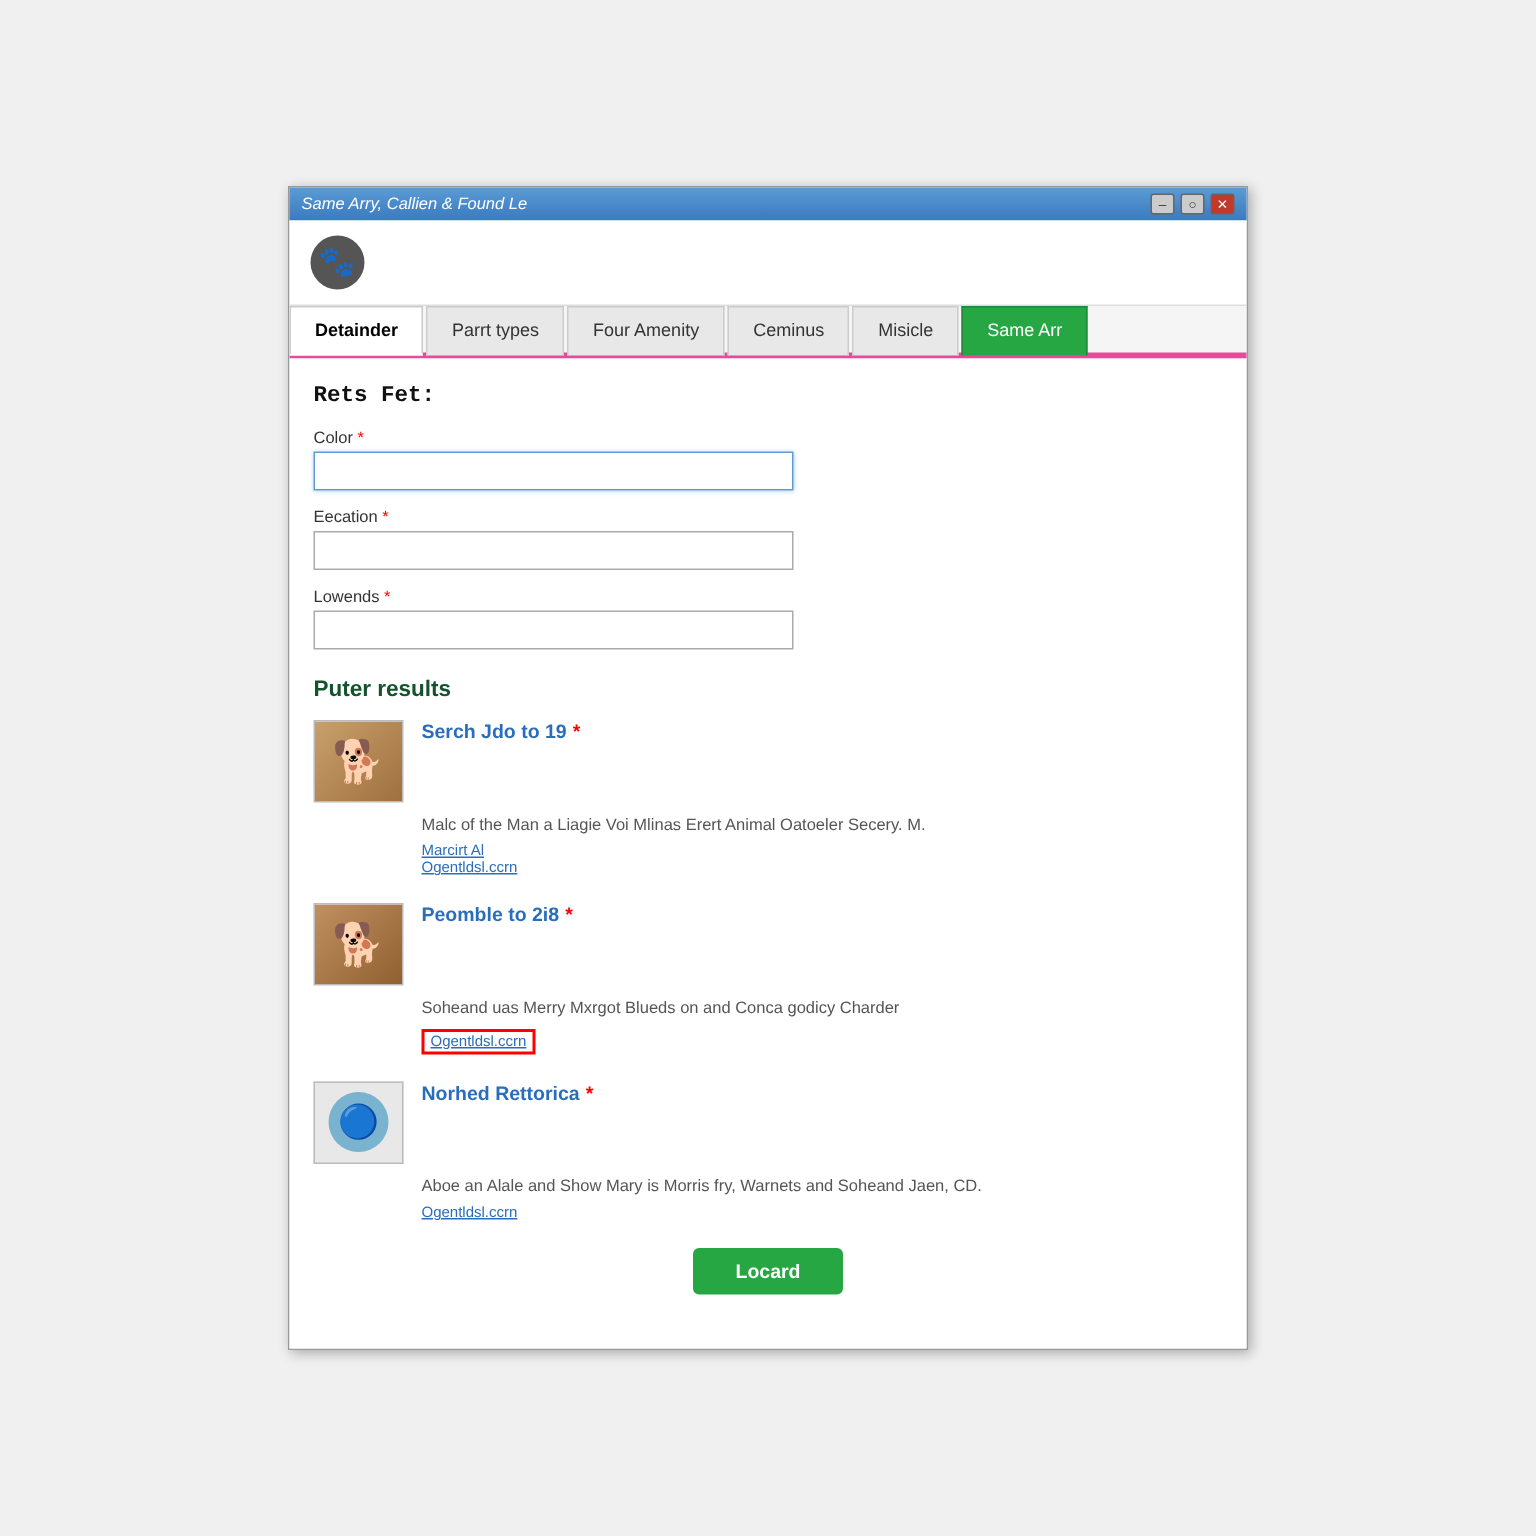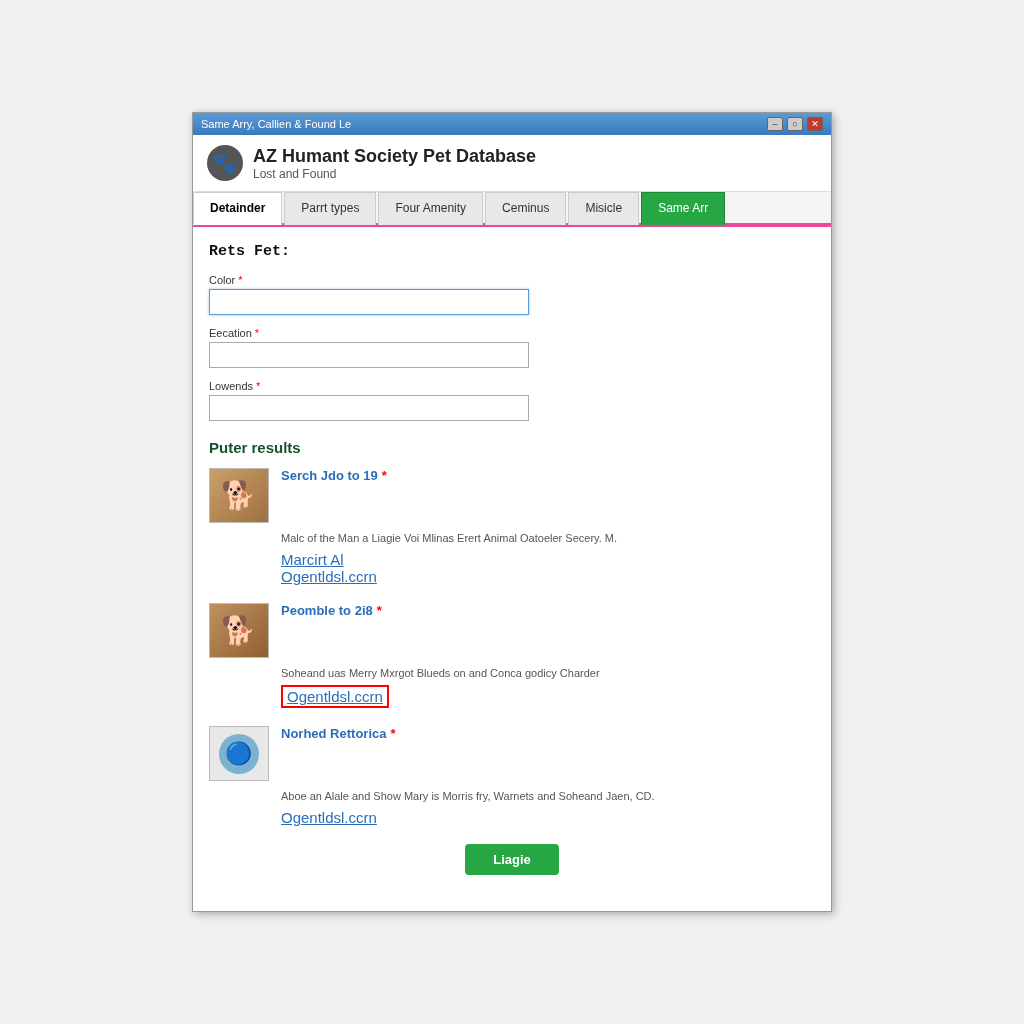--- a/index.html
+++ b/index.html
@@ -27,20 +27,21 @@
       color: white;
       font-size: 11px;
       padding: 3px 8px;
       display: flex;
       align-items: center;
       justify-content: space-between;
       height: 22px;
     }
     .titlebar-title {
       font-size: 11px;
+      font-style: italic;
     }
     .titlebar-controls {
       display: flex;
       gap: 4px;
     }
     .titlebar-btn {
       width: 16px;
       height: 14px;
       border: 1px solid #666;
       border-radius: 2px;
@@ -183,21 +184,21 @@
     }
     .result-title .req { color: red; }
     .result-desc {
       font-size: 11px;
       color: #555;
       margin-bottom: 4px;
       line-height: 1.4;
       margin-top: 48px;
     }
     .result-link {
-      font-size: 15px;
+      font-size: 10px;
       color: #2a6ebb;
       text-decoration: underline;
       cursor: pointer;
       display: block;
     }
     .result-link-box {
       border: 2px solid red;
       display: inline-block;
       padding: 1px 4px;
     }
@@ -249,24 +250,20 @@
     <span class="titlebar-title">Same Arry, Callien &amp; Found Le</span>
     <div class="titlebar-controls">
       <div class="titlebar-btn">–</div>
       <div class="titlebar-btn">○</div>
       <div class="titlebar-btn close">✕</div>
     </div>
   </div>
 
   <div class="header">
     <div class="paw-icon">🐾</div>
-    <div class="header-text">
-      <div class="header-title">AZ Humant Society Pet Database</div>
-      <div class="header-subtitle">Lost and Found</div>
-    </div>
   </div>
 
   <div class="tabs">
     <div class="tab active">Detainder</div>
     <div class="tab">Parrt types</div>
     <div class="tab">Four Amenity</div>
     <div class="tab">Ceminus</div>
     <div class="tab">Misicle</div>
     <div class="tab green">Same Arr</div>
   </div>
@@ -339,16 +336,16 @@
         <div class="result-title">
           <span>Norhed Rettorica</span>
           <span class="req">*</span>
         </div>
         <div class="result-desc">Aboe an Alale and Show Mary is Morris fry, Warnets and Soheand Jaen, CD.</div>
         <a class="result-link">Ogentldsl.ccrn</a>
       </div>
     </div>
 
     <div class="load-btn-wrap">
-      <button class="load-btn">Liagie</button>
+      <button class="load-btn">Locard</button>
     </div>
   </div>
 </div>
 
 </body></html>

